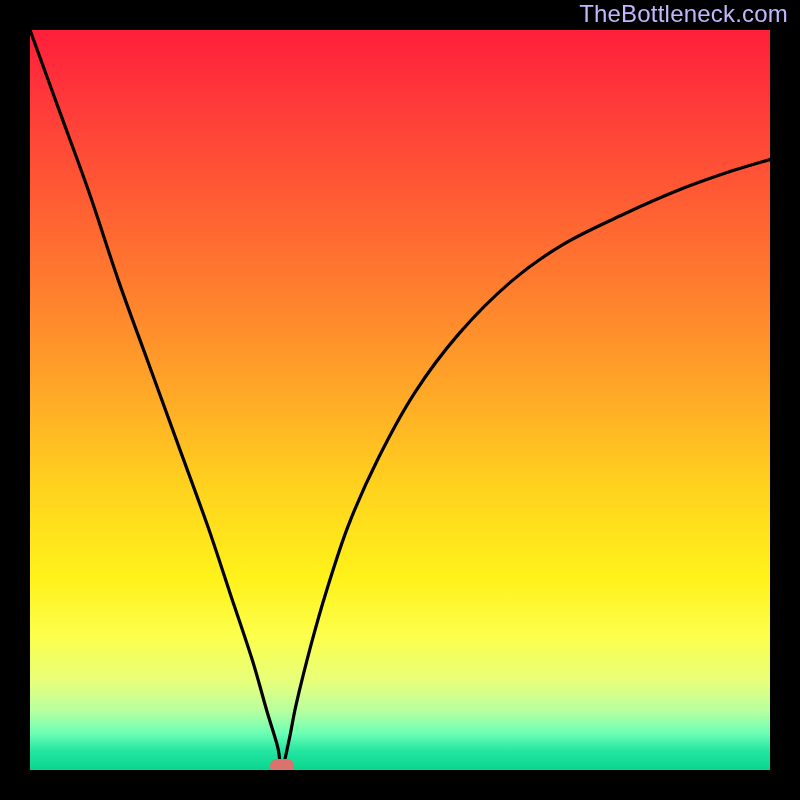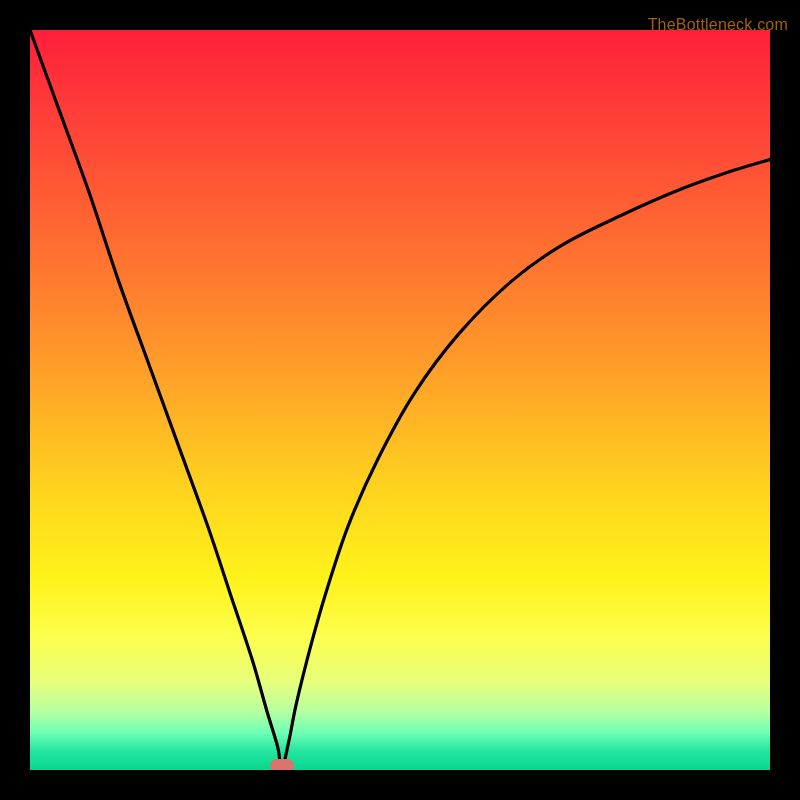--- a/index.html
+++ b/index.html
@@ -47,24 +47,24 @@
   .marker {
     position: absolute;
     width: 24px;
     height: 14px;
     border-radius: 8px;
     background: #d9736b;
     transform: translate(-50%, -50%);
   }
   .attribution {
     position: absolute;
-    top: 16px;
+    top: 0;
     right: 12px;
-    color: #a16207;
-    font-size: 16px;
+    color: #c4b5fd;
+    font-size: 24px;
     letter-spacing: 0.2px;
     user-select: none;
   }
   svg.curve {
     position: absolute;
     inset: 0;
   }
 </style>
 </head>
 <body>

